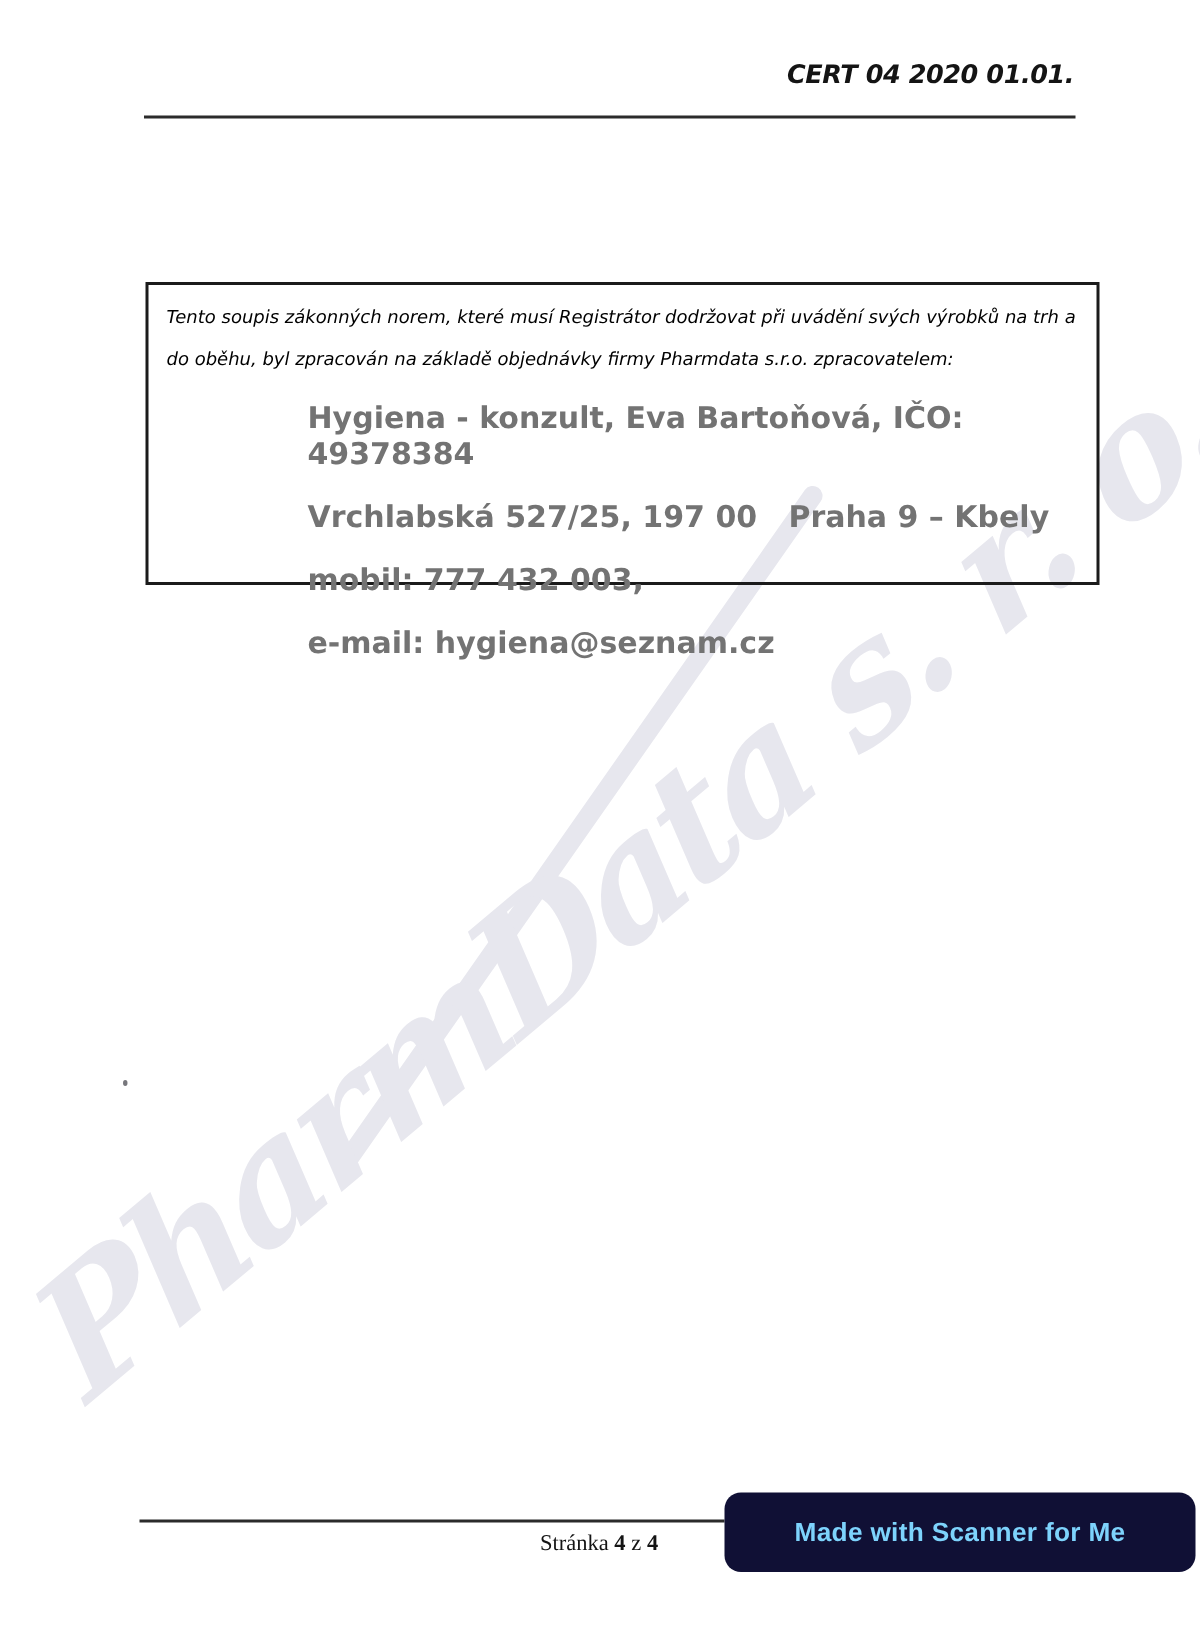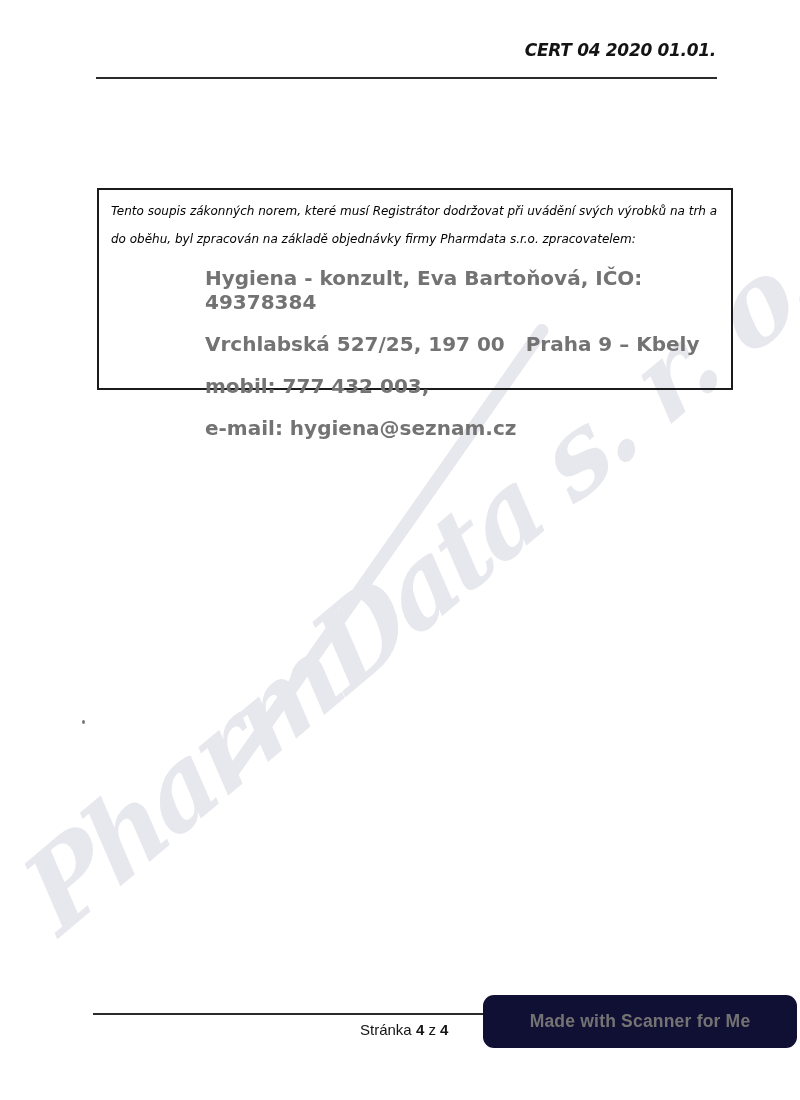--- a/index.html
+++ b/index.html
@@ -119,21 +119,21 @@
     left: 93px;
     top: 1013px;
     width: 390px;
     height: 2px;
     background: #2b2b2b;
   }
   .page-indicator {
     position: absolute;
     left: 360px;
     top: 1021px;
-    font-family: Liberation Sans, sans-serif;
+    font-family: Liberation Serif, serif;
     font-size: 15px;
     color: #141414;
     white-space: pre;
   }
   .page-indicator .num {
     font-weight: bold;
   }
   .scanner-badge {
     position: absolute;
     left: 483px;
@@ -141,21 +141,21 @@
     width: 314px;
     height: 53px;
     background: #101035;
     border-radius: 11px;
     display: flex;
     align-items: center;
     justify-content: center;
     cursor: pointer;
   }
   .scanner-badge-label {
-    color: #737373;
+    color: #7dd3fc;
     font-family: "Liberation Sans", sans-serif;
     font-weight: bold;
     font-size: 17.5px;
     letter-spacing: 0.2px;
   }
 </style>
 </head>
 <body>
 
 <div class="page">

